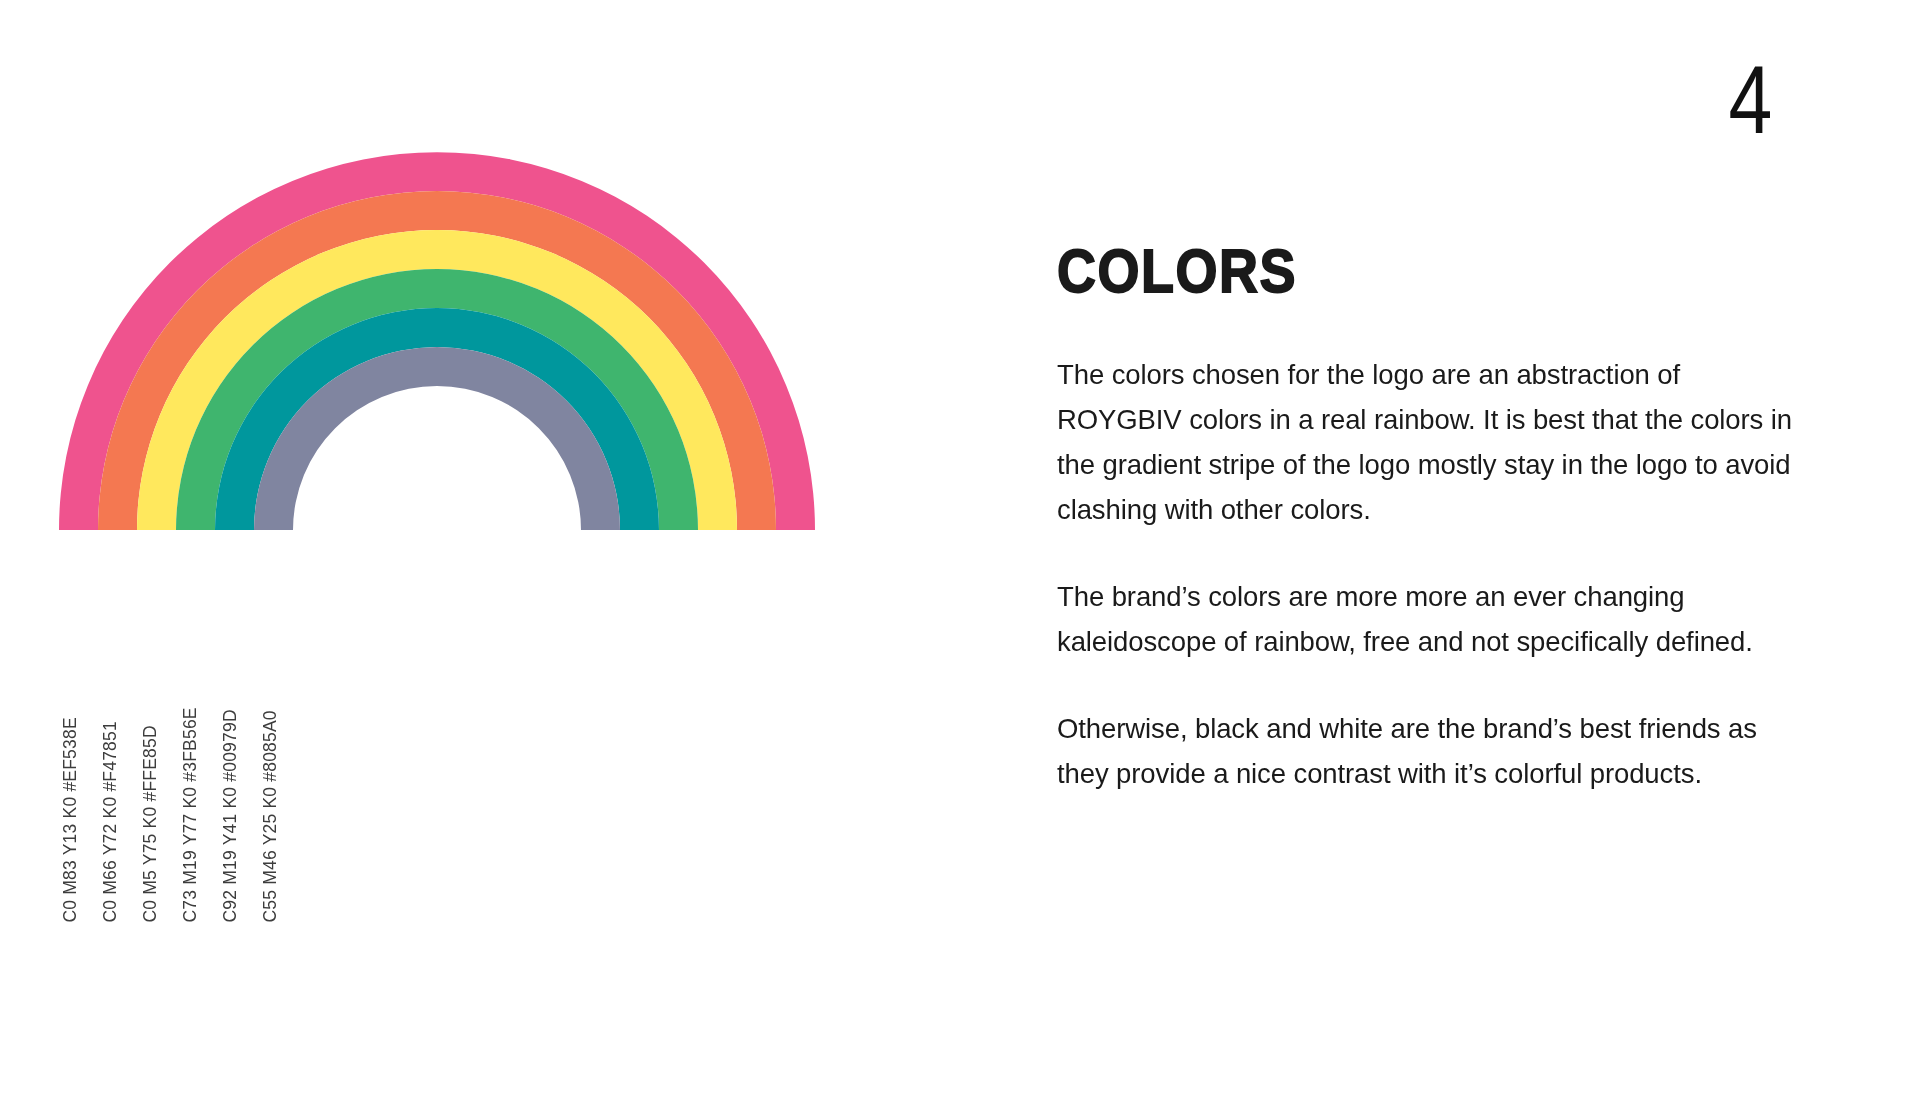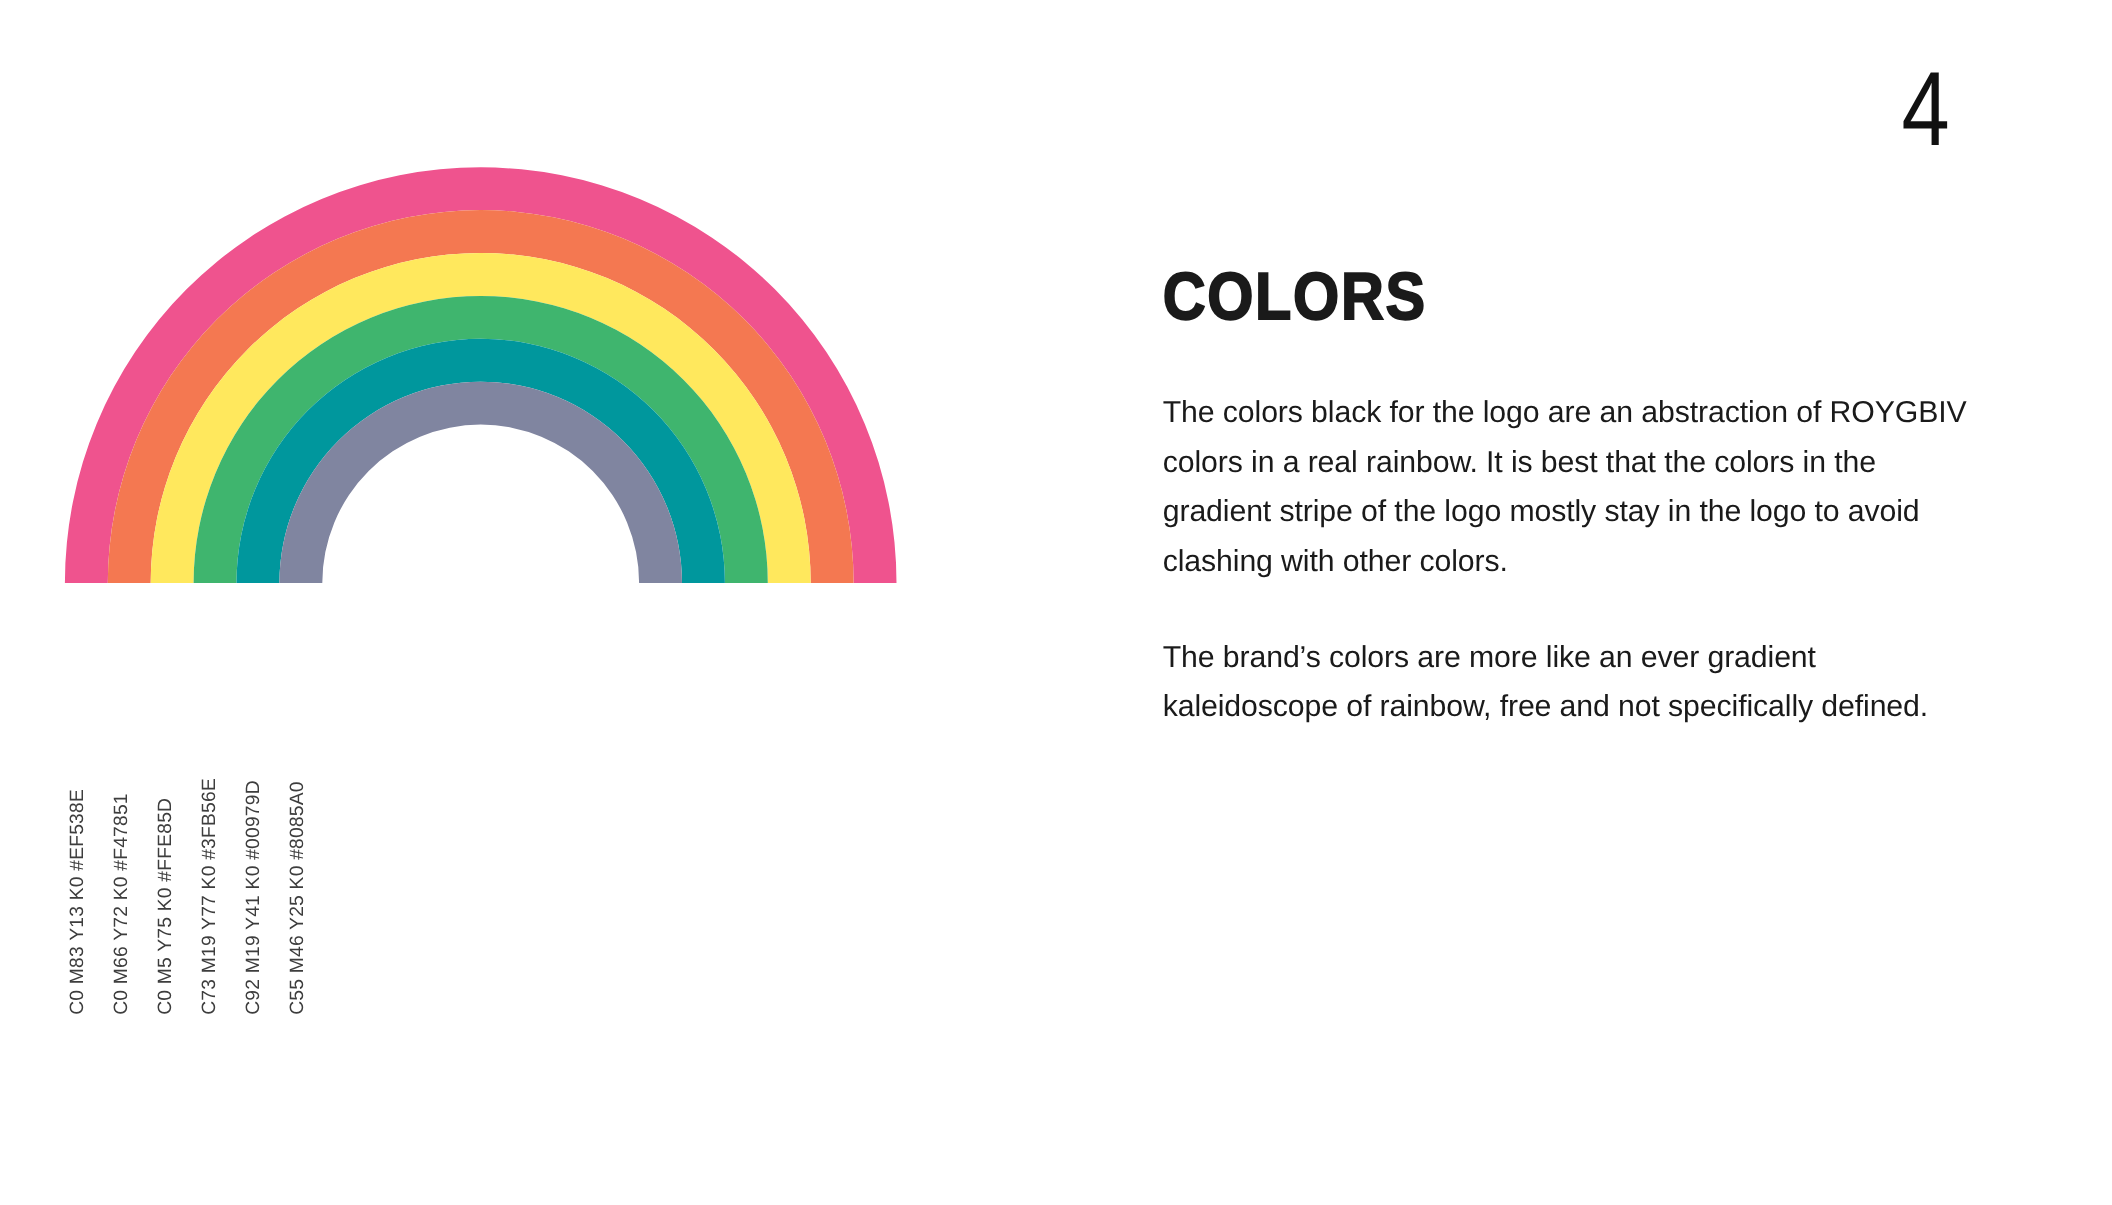--- a/index.html
+++ b/index.html
@@ -122,15 +122,16 @@
   <div class="swatch-label" style="left: 62px;">C0 M66 Y72 K0 #F47851</div>
   <div class="swatch-label" style="left: 102px;">C0 M5 Y75 K0 #FFE85D</div>
   <div class="swatch-label" style="left: 142px;">C73 M19 Y77 K0 #3FB56E</div>
   <div class="swatch-label" style="left: 182px;">C92 M19 Y41 K0 #00979D</div>
   <div class="swatch-label" style="left: 222px;">C55 M46 Y25 K0 #8085A0</div>
 </div>
 
 <div id="content-column">
   <h1 id="section-title">COLORS</h1>
 
-  <p class="body-paragraph">The colors black for the logo are an abstraction of ROYGBIV colors in a real rainbow. It is best that the colors in the gradient stripe of the logo mostly stay in the logo to avoid clashing with other colors.</p>
-  <p class="body-paragraph">The brand’s colors are more like an ever gradient kaleidoscope of rainbow, free and not specifically defined.</p>
+  <p class="body-paragraph">The colors chosen for the logo are an abstraction of ROYGBIV colors in a real rainbow. It is best that the colors in the gradient stripe of the logo mostly stay in the logo to avoid clashing with other colors.</p>
+  <p class="body-paragraph">The brand’s colors are more more an ever changing kaleidoscope of rainbow, free and not specifically defined.</p>
+  <p class="body-paragraph">Otherwise, black and white are the brand’s best friends as they provide a nice contrast with it’s colorful products.</p>
 </div>
 
 </body></html>

